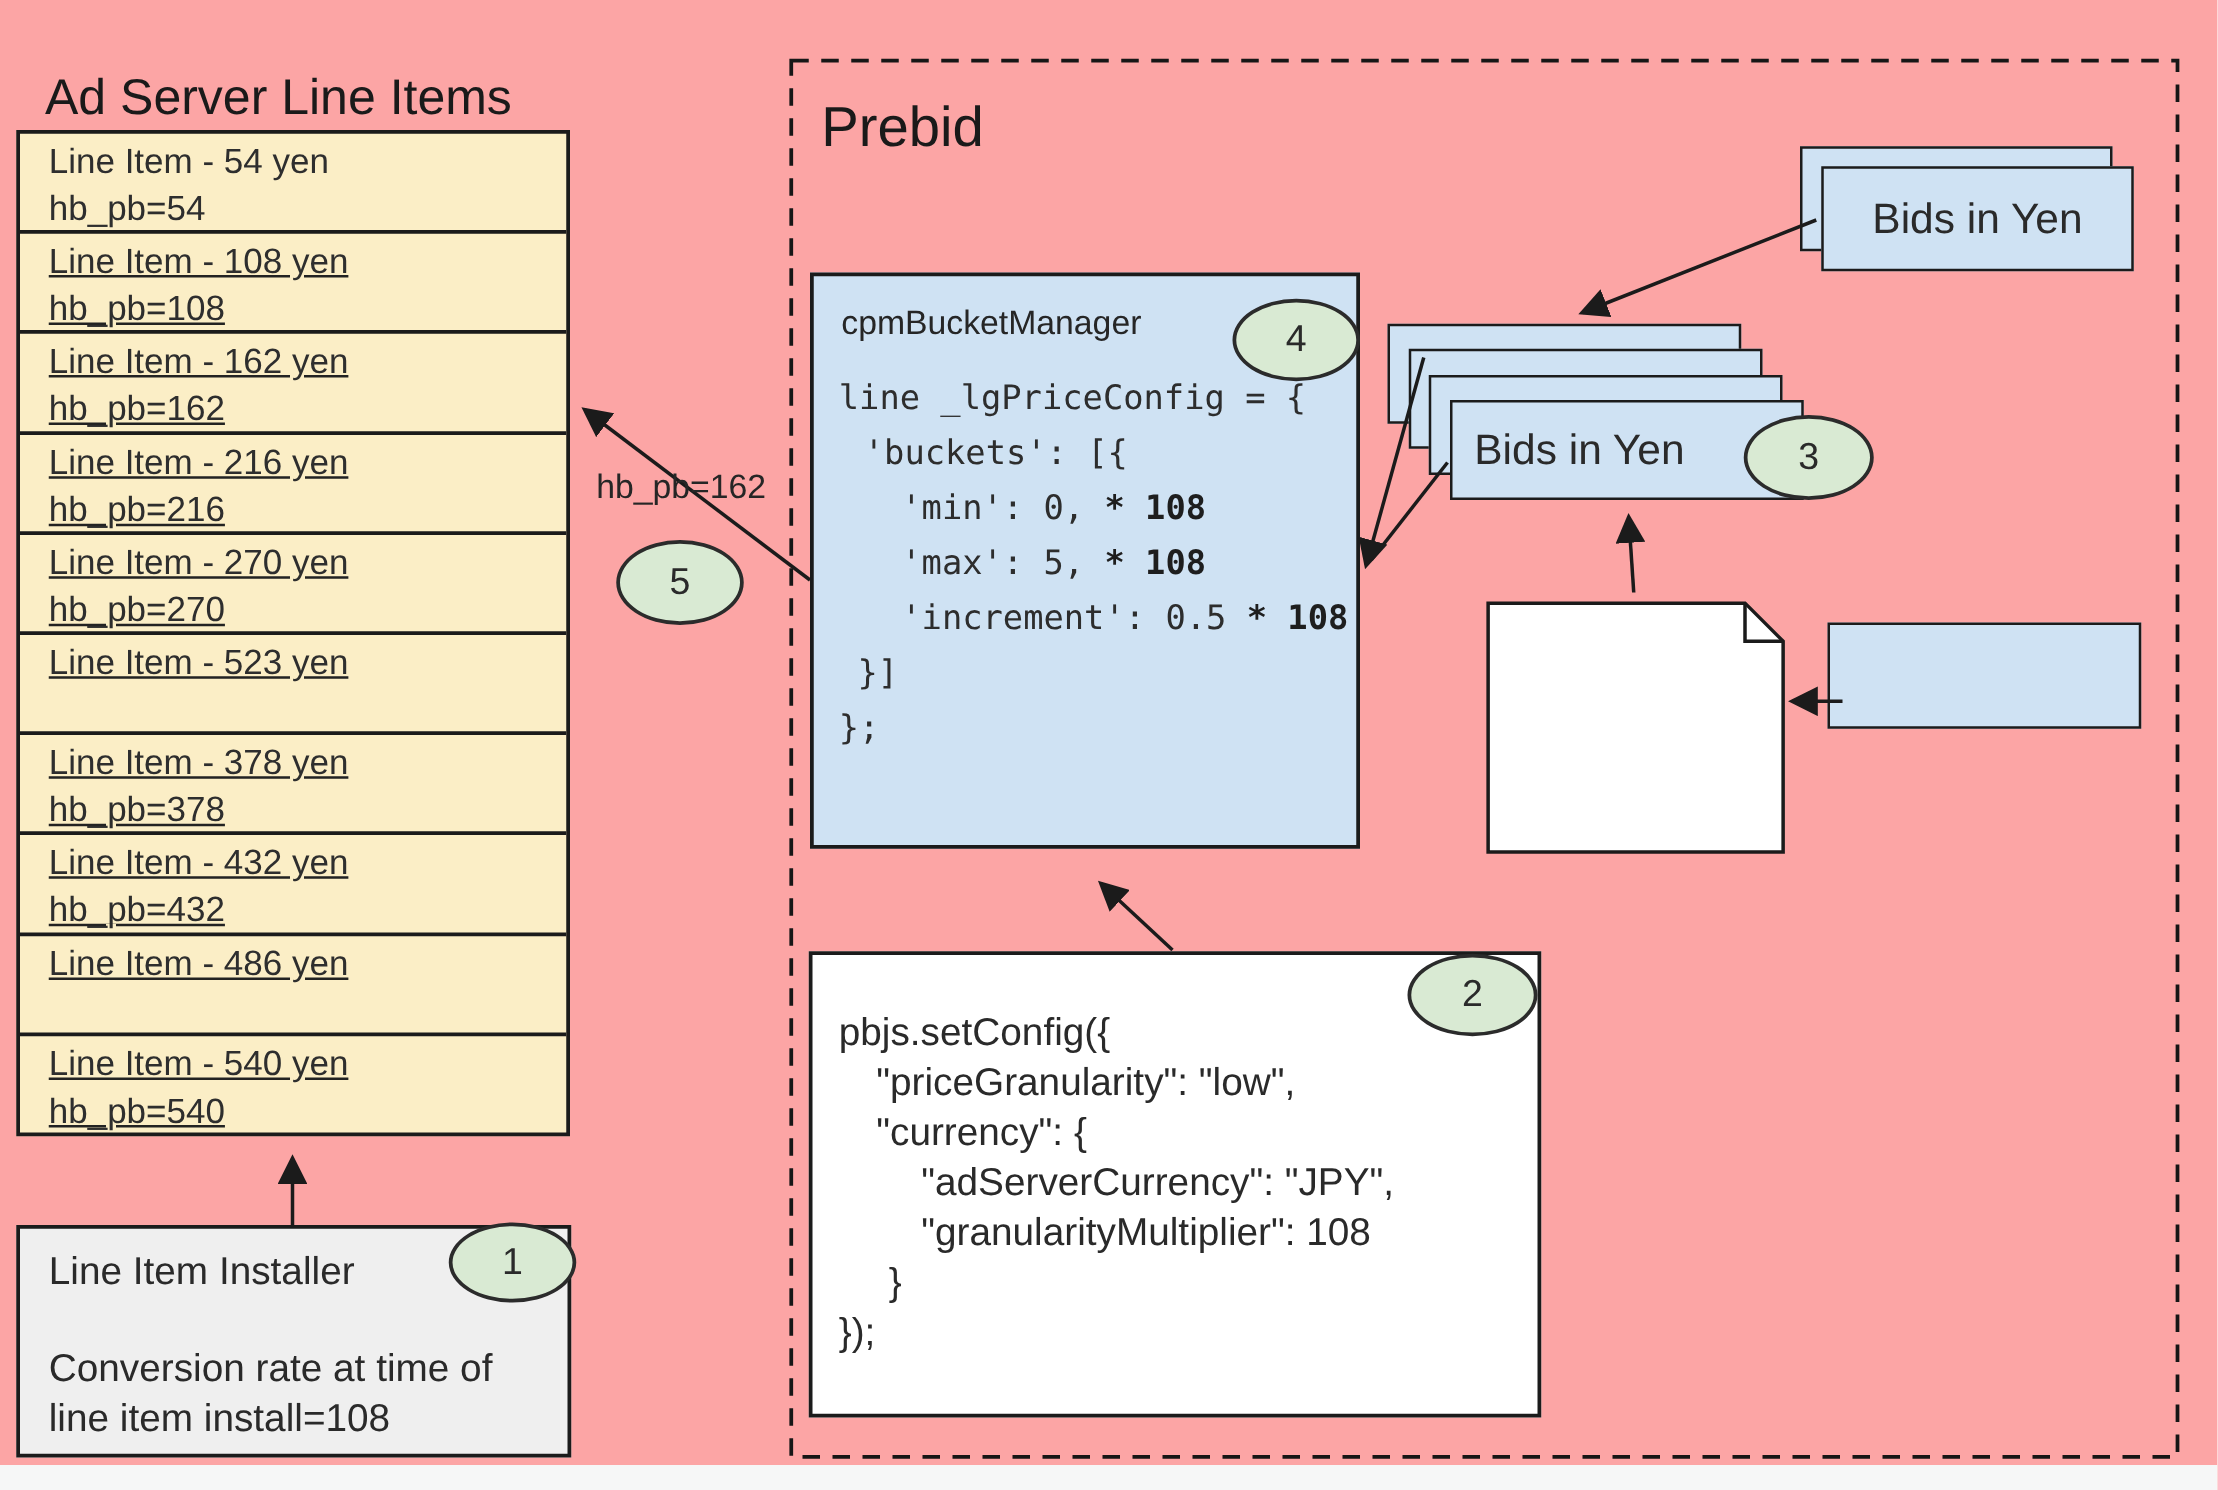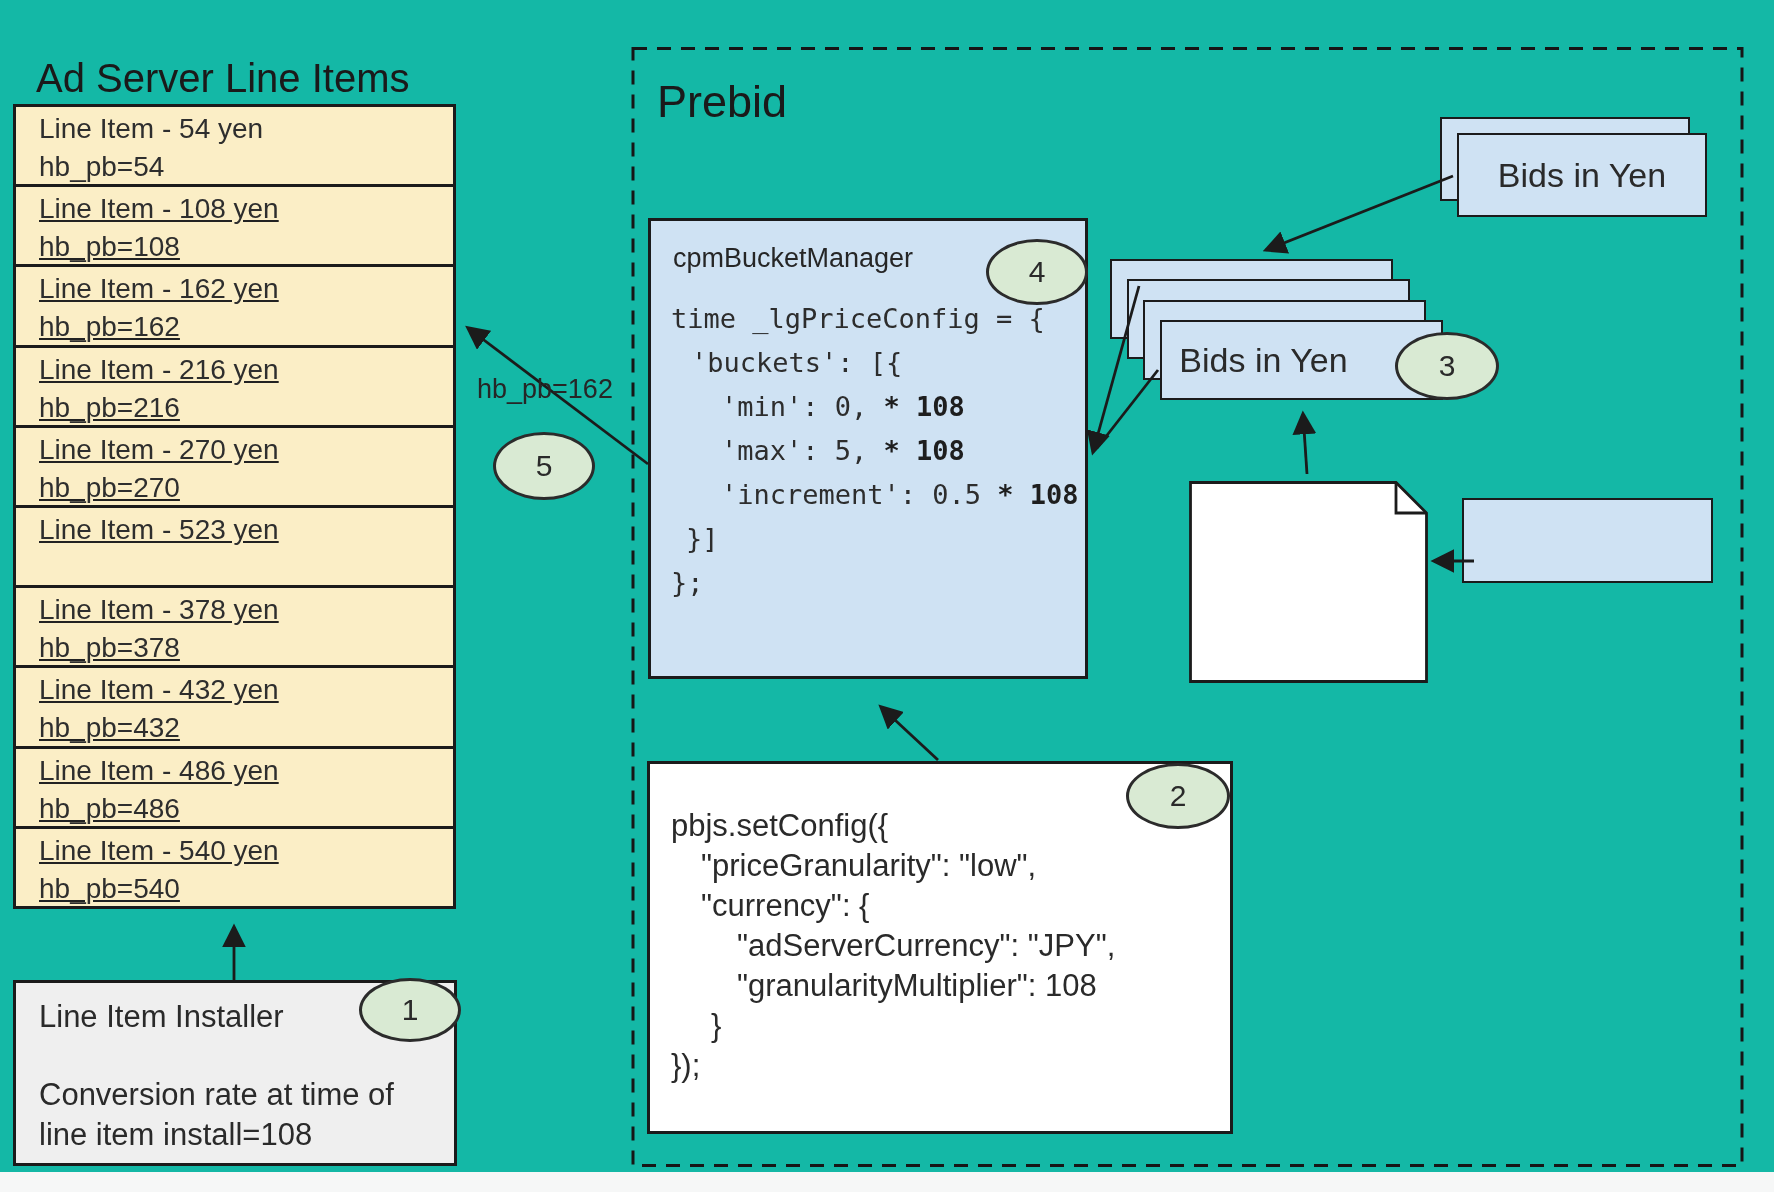--- a/index.html
+++ b/index.html
@@ -4,21 +4,21 @@
 <style>
   :root{
     --ink:#1b1b1b;
     --blue:#cfe2f3;
     --yellow:#fbeec6;
     --green:#d9ead3;
     --gray:#efefef;
   }
   html,body{margin:0;padding:0;background:#fff;}
   #canvas{
-    position:relative;width:1774px;height:1192px;background:#14b8a6;overflow:hidden;
+    position:relative;width:1774px;height:1192px;background:#fca5a5;overflow:hidden;
     font-family:"Liberation Sans", sans-serif;color:#222;
   }
   .abs{position:absolute;}
 
   
   #adserver-title{left:36px;top:56px;font-size:40px;color:#1a1a1a;white-space:nowrap;}
   #li-table{
     left:13px;top:104px;width:443px;height:805px;
     background:var(--yellow);border:3px solid var(--ink);
     box-sizing:border-box;display:flex;flex-direction:column;
@@ -115,40 +115,39 @@
       <div class="li-row">
         <div>Line Item - 378 yen</div>
         <div>hb_pb=378</div>
       </div>
       <div class="li-row">
         <div>Line Item - 432 yen</div>
         <div>hb_pb=432</div>
       </div>
       <div class="li-row">
         <div>Line Item - 486 yen</div>
-        <div>hb_pb=486</div>
       </div>
       <div class="li-row">
         <div>Line Item - 540 yen</div>
         <div>hb_pb=540</div>
       </div>
     </div>
 
   <div class="abs" id="installer-box">
     <div class="abs" id="installer-title">Line Item Installer</div>
     <div class="abs" id="installer-note1">Conversion rate at time of</div>
     <div class="abs" id="installer-note2">line item install=108</div>
   </div>
 
   <div class="abs" id="prebid-title">Prebid</div>
 
   <div class="abs" id="bucket-box">
     <div class="abs" id="bucket-label">cpmBucketManager</div>
     <div class="abs" id="bucket-code">
-        <div class="code-line" style="padding-left: 0px;"><span>time _lgPriceConfig = {</span></div>
+        <div class="code-line" style="padding-left: 0px;"><span>line _lgPriceConfig = {</span></div>
         <div class="code-line" style="padding-left: 20px;"><span>'buckets': [{</span></div>
         <div class="code-line" style="padding-left: 50px;"><span>'min': 0, </span><strong>* 108</strong></div>
         <div class="code-line" style="padding-left: 50px;"><span>'max': 5, </span><strong>* 108</strong></div>
         <div class="code-line" style="padding-left: 50px;"><span>'increment': 0.5 </span><strong>* 108</strong></div>
         <div class="code-line" style="padding-left: 15px;"><span>}]</span></div>
         <div class="code-line" style="padding-left: 0px;"><span>};</span></div>
       </div>
   </div>
 
   <div class="abs" id="setconfig-box">

